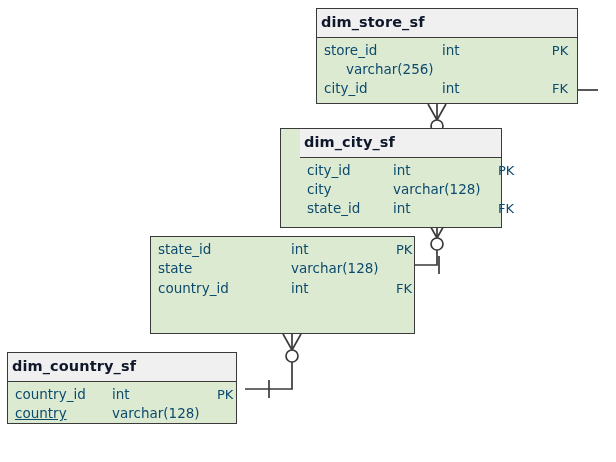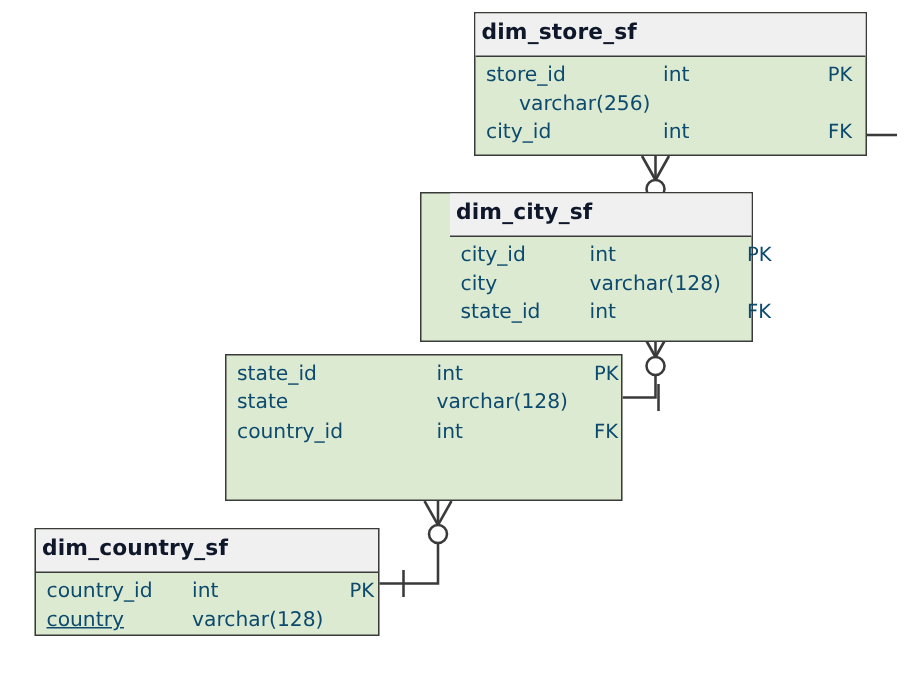--- a/index.html
+++ b/index.html
@@ -152,21 +152,21 @@
           <span class="attr-type" style="width: 105px;">varchar(128)</span>
           <span class="attr-key"></span>
         </div>
         <div class="attr-row">
           <span class="attr-name" style="width: 133px;">country_id</span>
           <span class="attr-type" style="width: 105px;">int</span>
           <span class="attr-key">FK</span>
         </div>
       </div>
     </div>
-    <div class="entity" style="left: 23px; top: 352px; width: 230px; height: 72px;">
+    <div class="entity" style="left: 7px; top: 352px; width: 230px; height: 72px;">
       <div class="entity-header">dim_country_sf</div>
       <div class="entity-body">
         <div class="attr-row">
           <span class="attr-name" style="width: 97px;">country_id</span>
           <span class="attr-type" style="width: 105px;">int</span>
           <span class="attr-key">PK</span>
         </div>
         <div class="attr-row">
           <span class="attr-name" style="width: 97px; text-decoration: underline;">country</span>
           <span class="attr-type" style="width: 105px;">varchar(128)</span>

